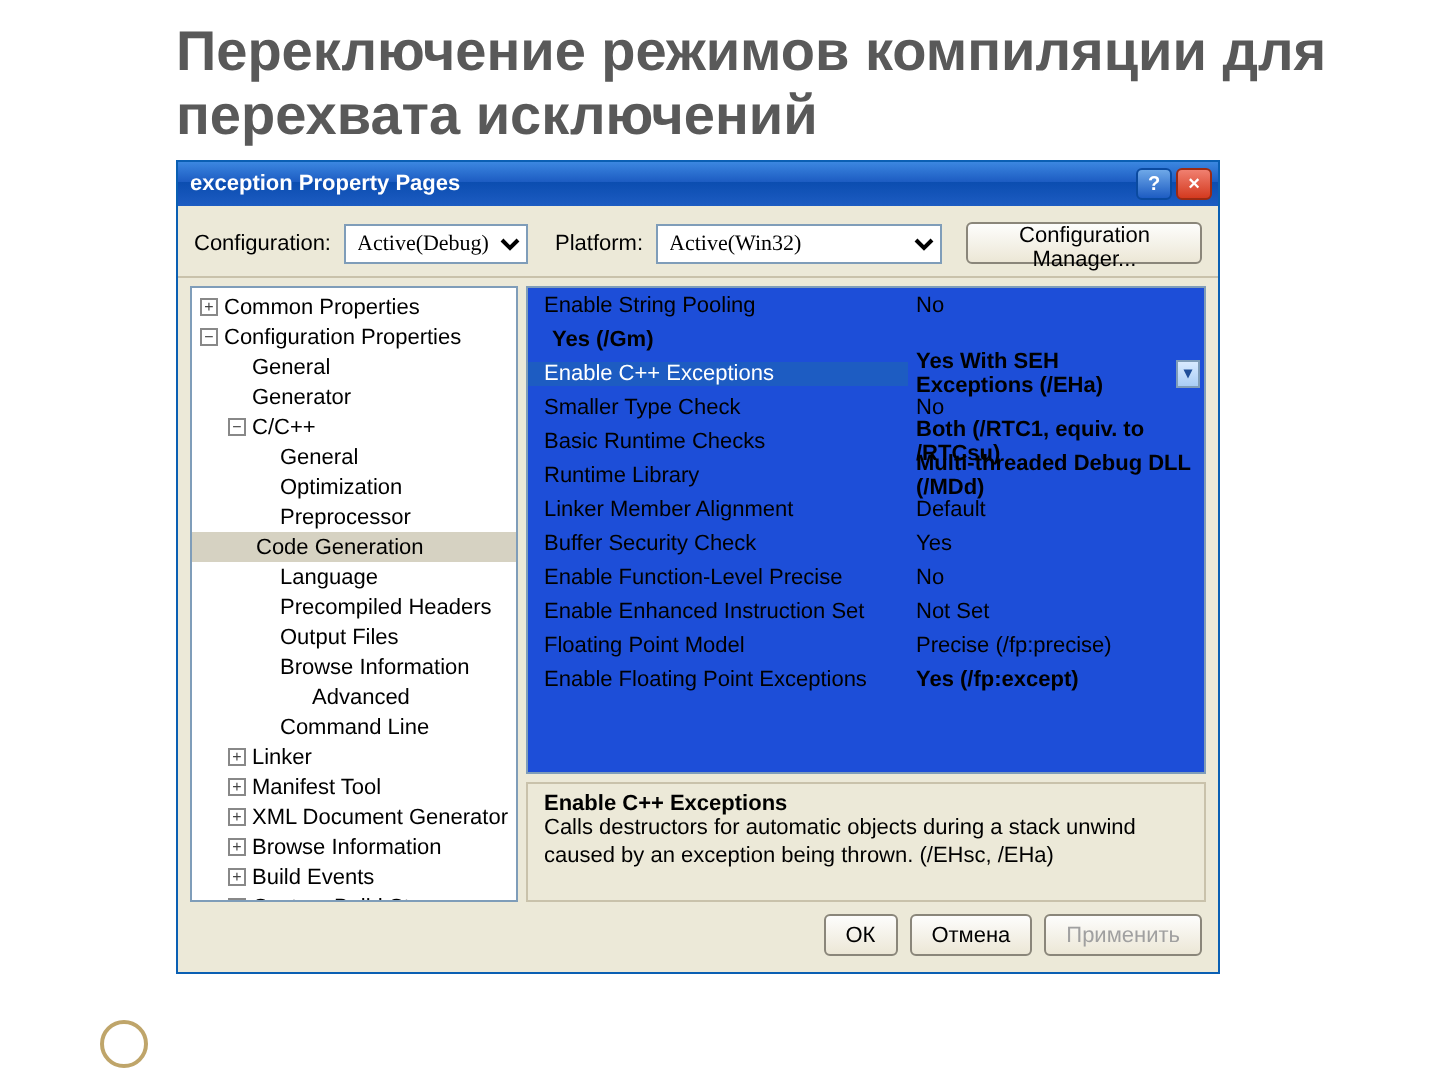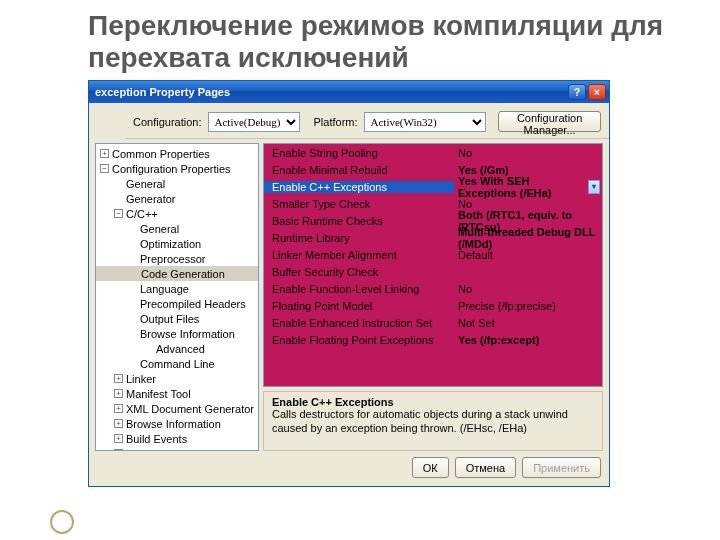--- a/index.html
+++ b/index.html
@@ -47,21 +47,20 @@
     color: #fff;
   }
   .tb-help { background: linear-gradient(#6ea8e8,#1d5cc2); border:1px solid #0a4aa0;}
   .tb-close { background: linear-gradient(#f08070,#d43a1f); border:1px solid #9c2a12;}
   .toolbar-row {
     display: flex;
     align-items: center;
     gap: 6px;
     padding: 8px 8px 6px 8px;
     border-bottom: 1px solid #c9c2ab;
-    margin-left: 36px;
   }
   .lbl { font-size: 11px; color: #000; }
   select.combo {
     font-family: Tahoma; font-size: 11px;
     background: #fff; border: 1px solid #7f9db9;
     height: 20px; padding: 1px 2px;
   }
   button.win-btn {
     font-family: Liberation Sans, sans-serif; font-size: 11px;
     background: linear-gradient(#fdfdfc,#ece7d6);
@@ -100,21 +99,21 @@
     margin-right: 3px;
     color:#444;
   }
   .props {
     flex: 1;
     display: flex;
     flex-direction: column;
   }
   .prop-grid {
     flex: 1;
-    background: #be185d;
+    background: #1d4ed8;
     border: 1px solid #7f9db9;
     height: 238px;
   }
   .prop-row {
     display: flex;
     height: 17px;
     align-items: center;
     font-size: 11px;
     padding-left: 8px;
   }
@@ -204,21 +203,21 @@
         </div>
         <div class="tree-item" style="padding-left: 44px;">
           <span>General</span>
         </div>
         <div class="tree-item" style="padding-left: 44px;">
           <span>Optimization</span>
         </div>
         <div class="tree-item" style="padding-left: 44px;">
           <span>Preprocessor</span>
         </div>
-        <div class="tree-item sel" style="padding-left: 45px; align-items: center;">
+        <div class="tree-item sel" style="padding-left: 32px; align-items: center;">
           <span>Code Generation</span>
         </div>
         <div class="tree-item" style="padding-left: 44px;">
           <span>Language</span>
         </div>
         <div class="tree-item" style="padding-left: 44px;">
           <span>Precompiled Headers</span>
         </div>
         <div class="tree-item" style="padding-left: 44px;">
           <span>Output Files</span>
@@ -259,21 +258,20 @@
       </div>
     <div class="props">
       <div class="prop-grid" id="props">
           <div class="prop-row">
             <div class="pname">Enable String Pooling</div>
             <div class="pval">
               <span>No</span>
             </div>
           </div>
           <div class="prop-row">
-            <div class="pname">Enable Minimal Rebuild</div>
             <div class="pval bold">
               <span>Yes (/Gm)</span>
             </div>
           </div>
           <div class="prop-row sel">
             <div class="pname">Enable C++ Exceptions</div>
             <div class="pval bold">
               <span>Yes With SEH Exceptions (/EHa)</span>
               <span class="dd-arrow"></span>
             </div>
@@ -297,37 +295,40 @@
             </div>
           </div>
           <div class="prop-row">
             <div class="pname">Linker Member Alignment</div>
             <div class="pval">
               <span>Default</span>
             </div>
           </div>
           <div class="prop-row">
             <div class="pname">Buffer Security Check</div>
-          </div>
-          <div class="prop-row">
-            <div class="pname">Enable Function-Level Linking</div>
+            <div class="pval">
+              <span>Yes</span>
+            </div>
+          </div>
+          <div class="prop-row">
+            <div class="pname">Enable Function-Level Precise</div>
             <div class="pval">
               <span>No</span>
             </div>
           </div>
           <div class="prop-row">
+            <div class="pname">Enable Enhanced Instruction Set</div>
+            <div class="pval">
+              <span>Not Set</span>
+            </div>
+          </div>
+          <div class="prop-row">
             <div class="pname">Floating Point Model</div>
             <div class="pval">
               <span>Precise (/fp:precise)</span>
-            </div>
-          </div>
-          <div class="prop-row">
-            <div class="pname">Enable Enhanced Instruction Set</div>
-            <div class="pval">
-              <span>Not Set</span>
             </div>
           </div>
           <div class="prop-row">
             <div class="pname">Enable Floating Point Exceptions</div>
             <div class="pval bold">
               <span>Yes (/fp:except)</span>
             </div>
           </div>
         </div>
       <div class="help-box">

